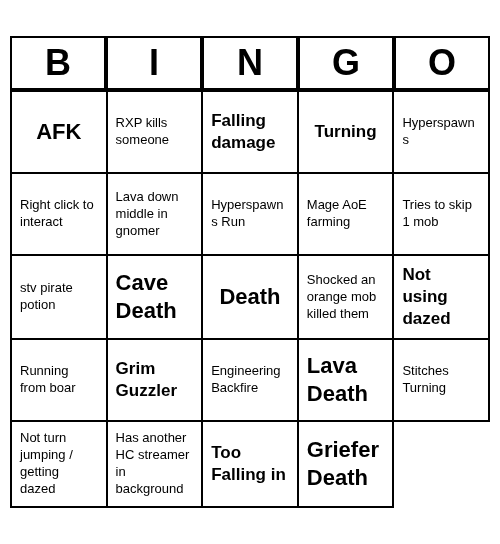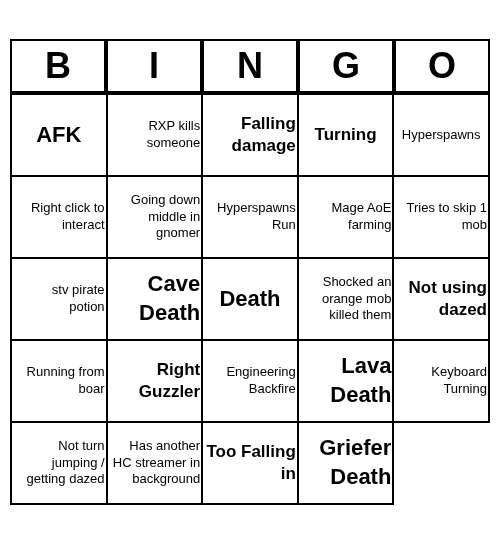--- a/index.html
+++ b/index.html
@@ -36,22 +36,22 @@
       border-left: 2px solid #000;
       border-top: 2px solid #000;
     }
     .bingo-cell {
       border-right: 2px solid #000;
       border-bottom: 2px solid #000;
       min-height: 82px;
       display: flex;
       align-items: center;
       justify-content: center;
-      text-align: right;
-      padding: 1px;
+      text-align: left;
+      padding: 8px;
     }
     .bingo-cell span {
       font-size: 13px;
       line-height: 1.3;
       word-break: break-word;
       hyphens: auto;
     }
     .bingo-cell.large span {
       font-size: 22px;
       font-weight: bold;
@@ -85,21 +85,21 @@
       <div class="bingo-cell medium">
         <span>Turning</span>
       </div>
       <div class="bingo-cell">
         <span>Hyperspawns</span>
       </div>
       <div class="bingo-cell">
         <span>Right click to interact</span>
       </div>
       <div class="bingo-cell">
-        <span>Going down middle in gnomer</span>
+        <span>Lava down middle in gnomer</span>
       </div>
       <div class="bingo-cell">
         <span>Hyperspawns Run</span>
       </div>
       <div class="bingo-cell">
         <span>Mage AoE farming</span>
       </div>
       <div class="bingo-cell">
         <span>Tries to skip 1 mob</span>
       </div>
@@ -115,30 +115,30 @@
       <div class="bingo-cell">
         <span>Shocked an orange mob killed them</span>
       </div>
       <div class="bingo-cell medium">
         <span>Not using dazed</span>
       </div>
       <div class="bingo-cell">
         <span>Running from boar</span>
       </div>
       <div class="bingo-cell medium">
-        <span>Right Guzzler</span>
+        <span>Grim Guzzler</span>
       </div>
       <div class="bingo-cell">
         <span>Engineering Backfire</span>
       </div>
       <div class="bingo-cell large">
         <span>Lava Death</span>
       </div>
       <div class="bingo-cell">
-        <span>Keyboard Turning</span>
+        <span>Stitches Turning</span>
       </div>
       <div class="bingo-cell">
         <span>Not turn jumping / getting dazed</span>
       </div>
       <div class="bingo-cell">
         <span>Has another HC streamer in background</span>
       </div>
       <div class="bingo-cell medium">
         <span>Too Falling in</span>
       </div>

